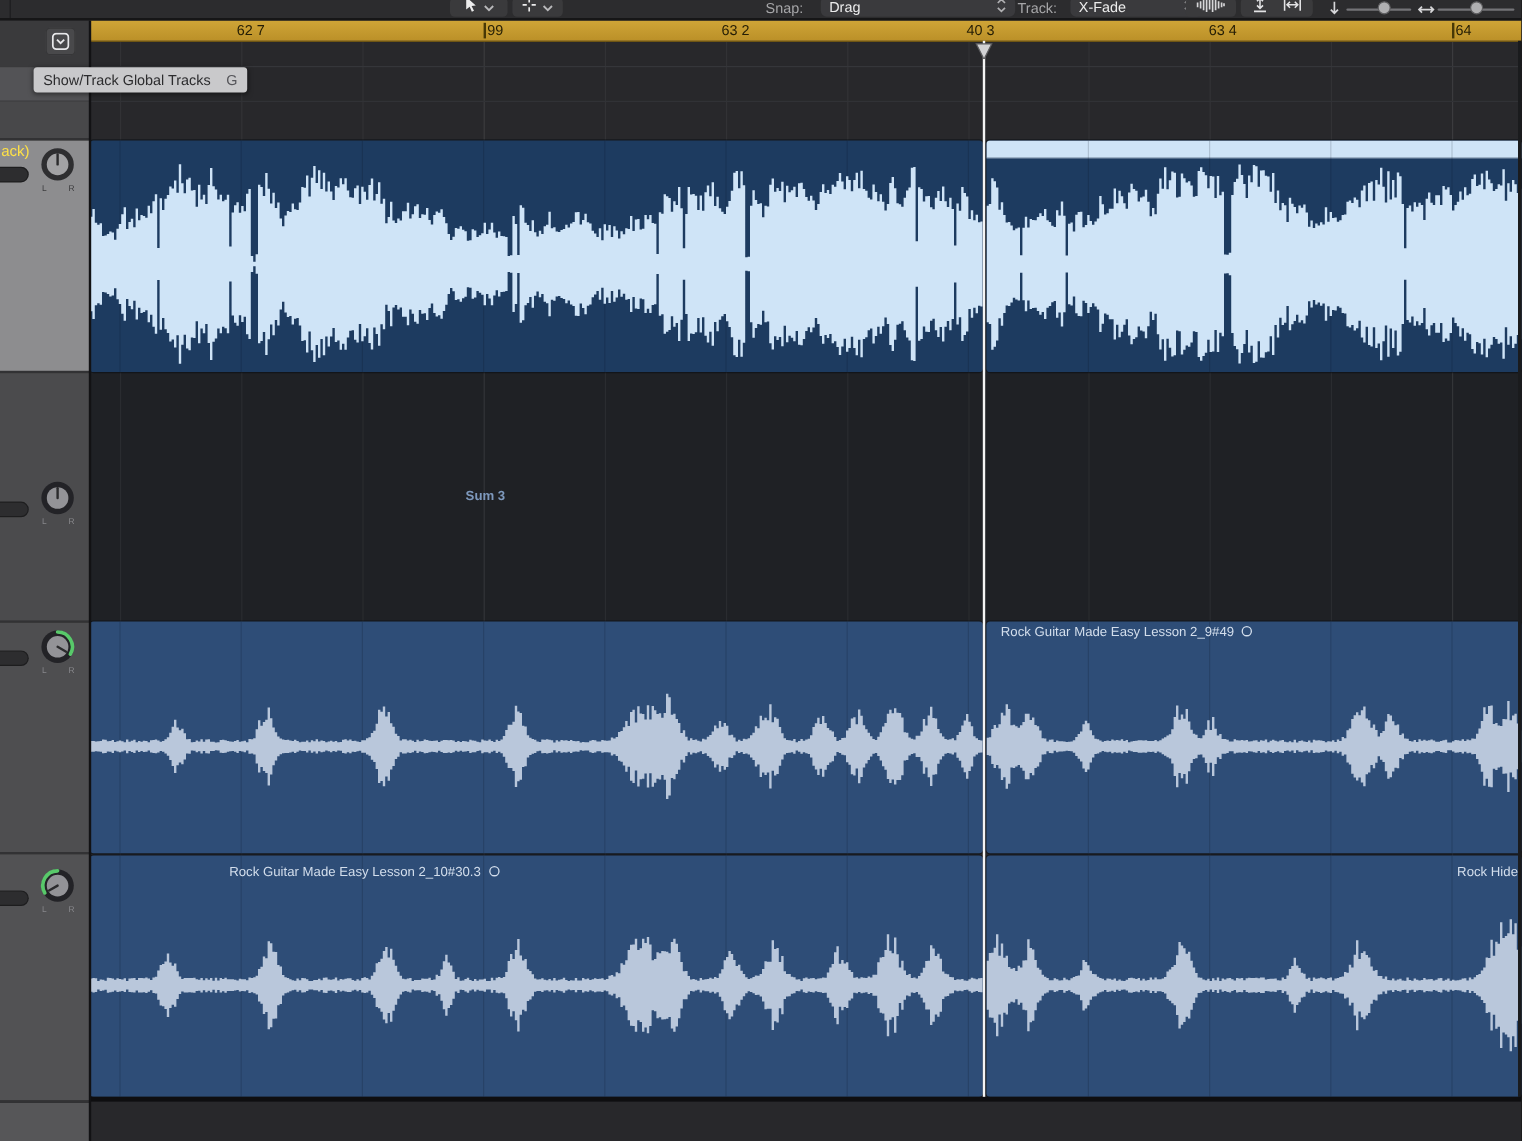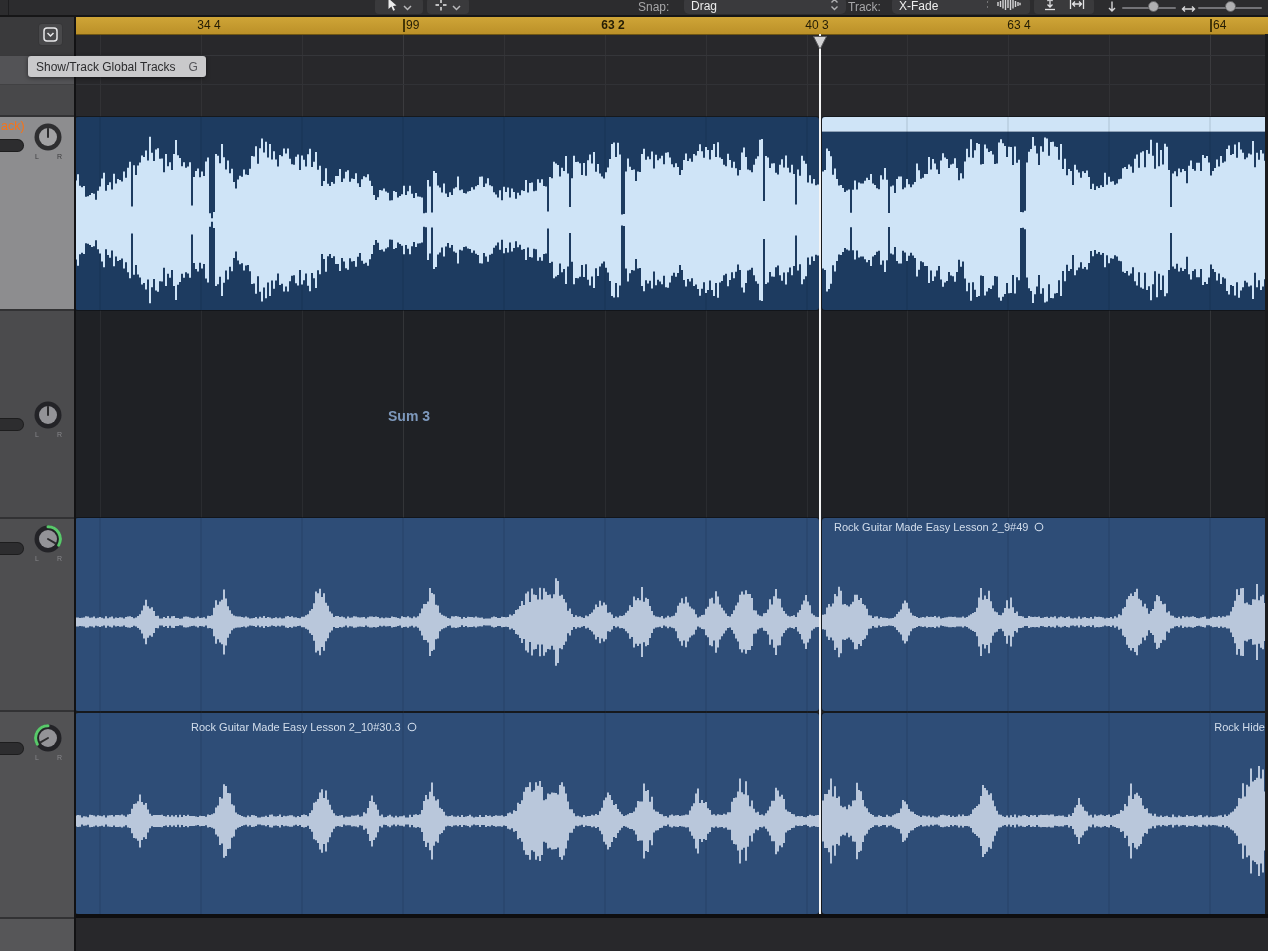--- a/index.html
+++ b/index.html
@@ -21,38 +21,38 @@
   #ruler{left:75px;top:17px;width:1193px;height:17px;z-index:3;
          background:linear-gradient(#cfa537,#bb9028);border-bottom:1px solid #6f5614}
   .tick-label{position:absolute;top:0;color:#241d05;font-size:12px;line-height:17px;white-space:nowrap}
   .tick-mark{position:absolute;top:2px;width:2px;height:13px;background:#473806}
   
   .hdr-block{position:absolute;left:0;width:75px;z-index:5}
   .hdr-sep{position:absolute;left:0;width:75px;height:2px;background:#323234;z-index:6}
   .vol-pill{position:absolute;height:13px;border-radius:7px;background:#2d2d2f;z-index:6;
             box-shadow:inset 0 0 0 1px rgba(0,0,0,.35)}
   .knob-mount{position:absolute;width:36px;height:44px;z-index:6}
-  #hdr-name-frag{position:absolute;left:1px;top:119px;font-size:12.5px;color:#f97316;z-index:6}
+  #hdr-name-frag{position:absolute;left:1px;top:119px;font-size:12.5px;color:#fde047;z-index:6}
   
   #lane2{left:75px;top:310px;width:1193px;height:208px;background:#1f2125;z-index:1}
   .gridline{position:absolute;top:0;width:1px;height:100%}
   #grid-bg{left:75px;top:34px;width:1193px;height:880px;z-index:2}
   .hline{position:absolute;left:75px;width:1193px;height:1px;background:#35363a;z-index:2}
   .region{position:absolute;border-radius:3px;overflow:hidden;z-index:3;
           box-shadow:0 0 0 1px rgba(8,12,18,.55)}
   .r1{background:#1d3b60}
   .r34{background:#2e4d77}
   .titlebar{position:absolute;left:0;top:0;right:0;height:14px;background:#cfe4f7;
             border-bottom:1px solid rgba(16,36,62,.35)}
   .titletext{position:absolute;top:0;height:14px;display:flex;align-items:center;gap:5px;
              font-size:11px;color:#152a41;white-space:nowrap}
-  .rtitle{position:absolute;display:flex;align-items:center;gap:6px;font-size:11px;
+  .rtitle{position:absolute;display:flex;align-items:flex-start;gap:6px;font-size:11px;
           color:#d3deec;white-space:nowrap;z-index:4}
   .wave{position:absolute;left:0;top:0}
-  #lane-label{position:absolute;left:388px;top:408px;font-size:14px;font-weight:bold;color:#7e99bd;z-index:4}
+  #lane-label{position:absolute;left:388px;top:408px;font-size:11px;font-weight:bold;color:#7e99bd;z-index:4}
   #right-edge{left:1265px;top:34px;width:3px;height:880px;background:#1a1b1d;z-index:6}
   #content-bottom-band{left:75px;top:914px;width:1193px;height:4px;background:#0e0e10;z-index:6}
   #playhead-line{top:34px;width:2px;height:880px;background:#f4f4f4;z-index:7}
   #playhead-marker{top:35px;z-index:8}
   #main-divider{left:74px;top:17px;width:2px;height:934px;background:#121214;z-index:7}
   #tooltip{position:absolute;left:28px;top:56px;height:21px;display:flex;align-items:center;gap:13px;
            background:#c9c9cb;border-radius:3px;padding:0 8px;font-size:12px;color:#2c2c2e;z-index:9;
            box-shadow:0 1px 4px rgba(0,0,0,.5)}
   #tooltip .shortcut{color:#55555a}
   #global-btn{position:absolute;left:38px;top:23px;width:25px;height:23px;background:#49494b;
@@ -151,24 +151,24 @@
         <svg width="15" height="12" viewBox="0 0 15 12">
             <path d="M1.5 6 H13.5 M4 3.5 L1.5 6 L4 8.5 M11 3.5 L13.5 6 L11 8.5" fill="none" stroke="#d6d6d8" stroke-width="1.4"></path>
           </svg>
       </span>
       <div class="slider-track" style="left:1198px;width:64px"></div>
       <div class="slider-thumb" style="left:1225px"></div>
     </div>
   </div>
 
   <div id="ruler" class="abs">
-      <div class="tick-label" style="left: 134px; transform: translateX(-50%);">34 4</div>
+      <div class="tick-label" style="left: 134px; transform: translateX(-50%);">62 7</div>
       <div class="tick-label" style="left: 331px;">99</div>
       <div class="tick-mark" style="left: 328px;"></div>
-      <div class="tick-label" style="left: 538px; transform: translateX(-50%); font-weight: bold;">63 2</div>
+      <div class="tick-label" style="left: 538px; transform: translateX(-50%);">63 2</div>
       <div class="tick-label" style="left: 742px; transform: translateX(-50%);">40 3</div>
       <div class="tick-label" style="left: 944px; transform: translateX(-50%);">63 4</div>
       <div class="tick-label" style="left: 1138px;">64</div>
       <div class="tick-mark" style="left: 1135px;"></div>
     </div>
 
   <div class="hdr-block" style="top:17px;height:38px;background:#3a3a3c"></div>
   <div class="hdr-block" style="top:55px;height:29px;background:#535356"></div>
   <div class="hdr-block" style="top:84px;height:33px;background:#48484a"></div>
   <div class="hdr-block" style="top:117px;height:193px;background:#8d8d8f"></div>

